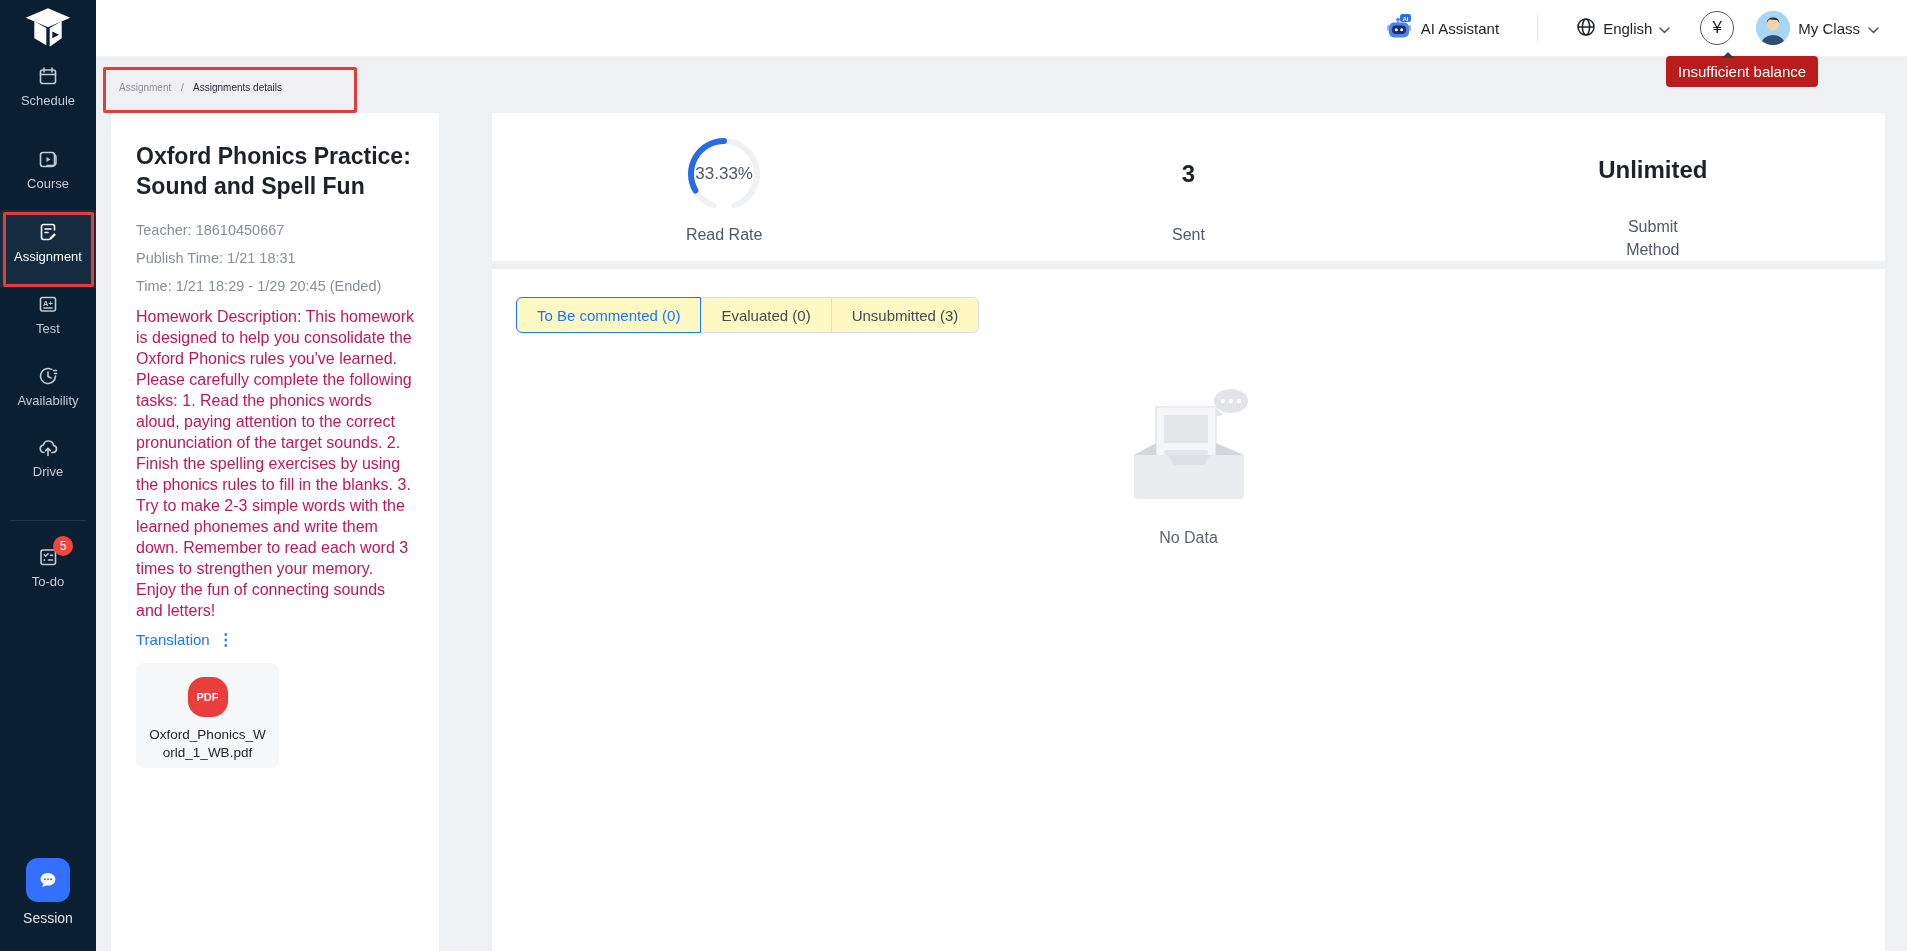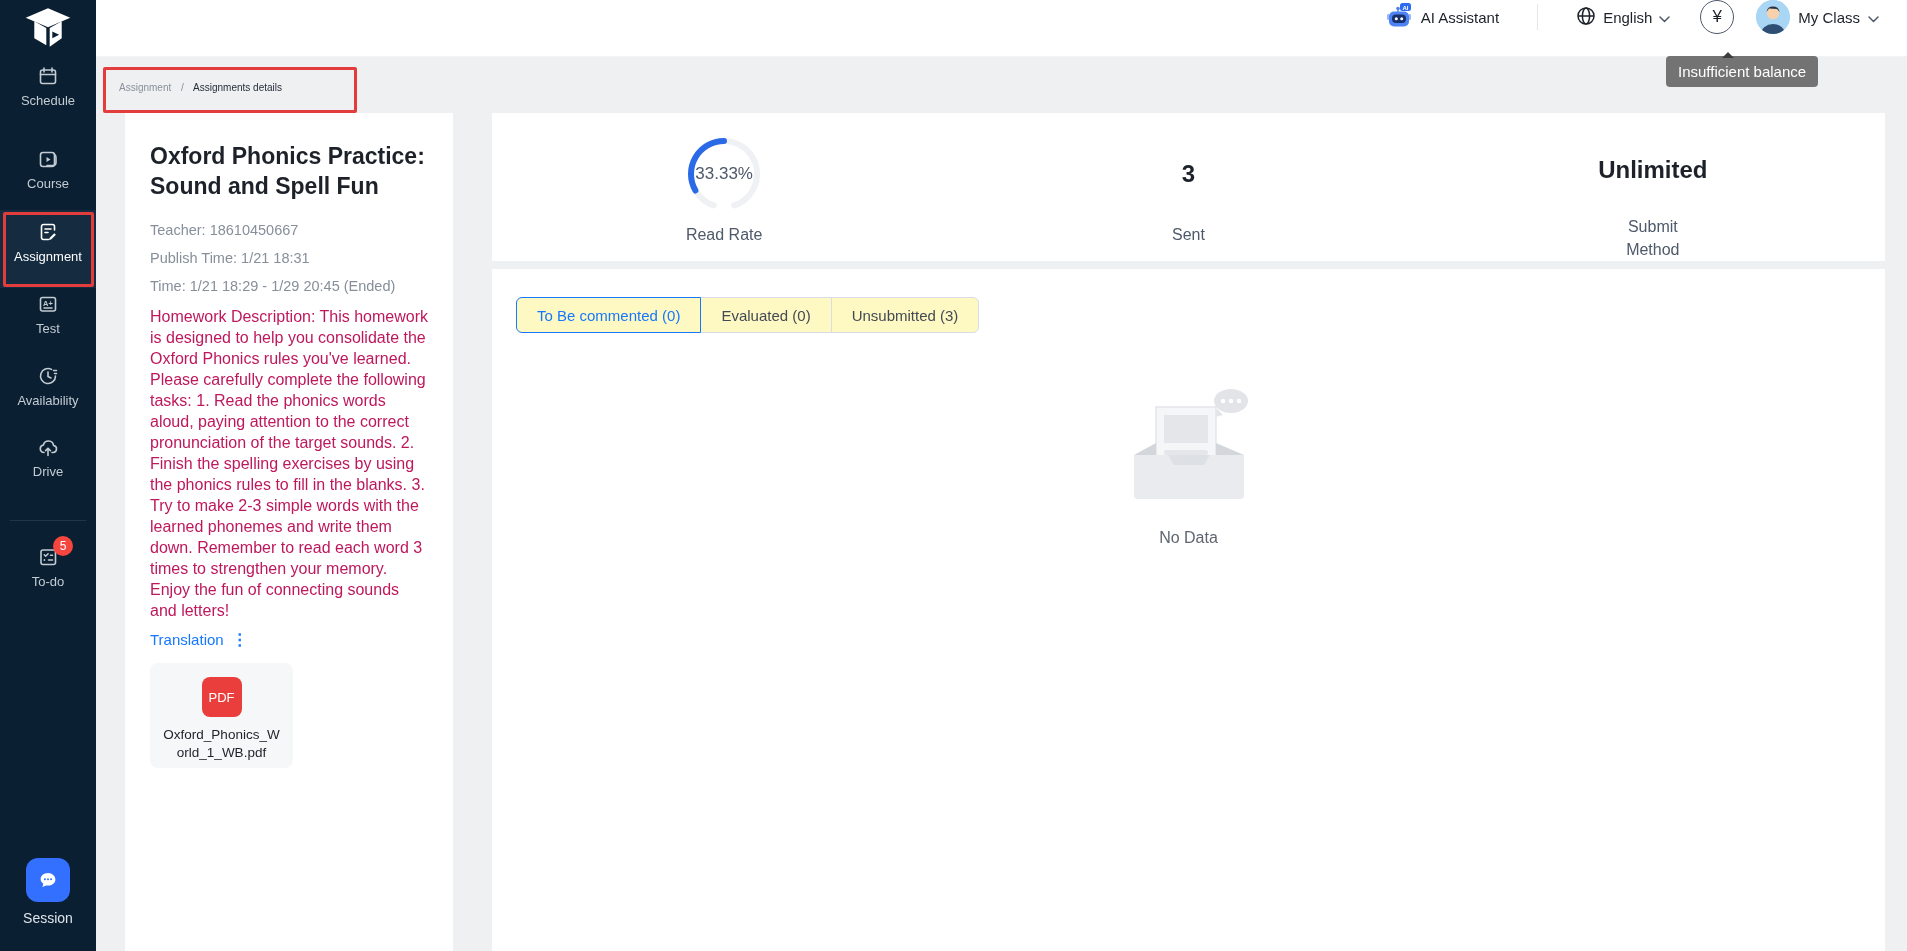--- a/index.html
+++ b/index.html
@@ -15,57 +15,57 @@
   .nav-item.active { color:#ffffff; }
   .active-bg { position:absolute; left:0; top:210px; width:96px; height:78px; background:#152c40; }
   .nav-icon-wrap { position:relative; width:24px; height:24px; display:flex; align-items:center; justify-content:center; }
   .nav-badge { position:absolute; top:-9px; right:-13px; min-width:20px; height:20px; border-radius:10px; background:#f5453f; color:#fff; font-size:12px; display:flex; align-items:center; justify-content:center; padding:0 5px; }
   .sidebar-divider { position:absolute; left:10px; right:10px; top:520px; height:1px; background:rgba(255,255,255,0.10); }
   .session-item { position:absolute; left:0; top:858px; width:96px; display:flex; flex-direction:column; align-items:center; gap:8px; cursor:pointer; }
   .session-icon { width:44px; height:44px; border-radius:12px; background:#3370ff; display:flex; align-items:center; justify-content:center; }
   .session-label { color:#dfe5ea; font-size:14px; }
 
   
-  .topbar { position:absolute; left:96px; top:0; width:1811px; height:57px; background:#ffffff; display:flex; align-items:flex-start; justify-content:flex-end; padding-right:28px; border-bottom:1px solid #f2f3f4; z-index:4; }
+  .topbar { position:absolute; left:96px; top:0; width:1811px; height:57px; background:#ffffff; display:flex; align-items:center; justify-content:flex-end; padding-right:28px; border-bottom:1px solid #f2f3f4; z-index:4; }
   .tb-group { display:flex; align-items:center; }
   .ai-assistant { display:flex; align-items:center; gap:8px; cursor:pointer; }
   .ai-assistant span { font-size:15px; color:#1d2129; }
   .tb-divider { width:1px; height:26px; background:#e5e6eb; margin:0 38px; }
   .lang { display:flex; align-items:center; gap:7px; cursor:pointer; margin-right:30px; }
   .lang span { font-size:15px; color:#1d2129; }
   .balance-btn { width:34px; height:34px; border:1.6px solid #4e5969; border-radius:50%; display:flex; align-items:center; justify-content:center; font-size:17px; color:#1d2129; cursor:pointer; margin-right:22px; }
   .account { display:flex; align-items:center; gap:8px; cursor:pointer; }
   .avatar { width:34px; height:34px; border-radius:50%; overflow:hidden; background:#a9d6f5; }
   .account span { font-size:15px; color:#1d2129; }
 
   
-  .tooltip { position:absolute; left:1666px; top:56px; background:#737373; color:#fff; font-size:15px; padding:7px 12px; border-radius:4px; z-index:6; white-space:nowrap; }
+  .tooltip { position:absolute; left:1666px; top:56px; background:#b91c1c; color:#fff; font-size:15px; padding:7px 12px; border-radius:4px; z-index:6; white-space:nowrap; }
   .tooltip::before { content:""; position:absolute; top:-10px; left:56px; border:6px solid transparent; border-bottom-color:#3d3d3d; }
 
   
   .breadcrumb { position:absolute; left:119px; top:82px; font-size:10px; z-index:2; }
   .bc-link { color:#8a919c; cursor:pointer; }
   .bc-sep { color:#8a919c; margin:0 7px; }
   .bc-current { color:#272e3b; }
 
   
   .annot { position:absolute; border:3px solid #e23c3c; border-radius:2px; z-index:9; pointer-events:none; }
   .annot-sidebar { left:3px; top:212px; width:91px; height:75px; }
   .annot-breadcrumb { left:103px; top:67px; width:254px; height:46px; }
 
   
-  .left-panel { position:absolute; left:125px; top:113px; width:328px; height:838px; background:#fff; padding:28px 25px; }
+  .left-panel { position:absolute; left:111px; top:113px; width:328px; height:838px; background:#fff; padding:28px 25px; }
   .a-title { font-size:23px; line-height:30px; font-weight:700; color:#1d2129; }
   .a-meta { margin-top:21px; }
   .a-meta div { font-size:14.5px; color:#868f9a; margin-bottom:12px; }
   .a-desc { margin-top:6px; font-size:16px; line-height:21px; color:#be185d; }
   .translation { margin-top:9px; display:flex; align-items:center; gap:8px; color:#1677ff; font-size:15px; cursor:pointer; }
   .translation .dots { font-size:16px; font-weight:700; letter-spacing:1px; }
   .pdf-card { margin-top:14px; width:143px; height:105px; background:#f6f7f8; border-radius:8px; display:flex; flex-direction:column; align-items:center; padding-top:14px; cursor:pointer; }
-  .pdf-badge { width:40px; height:40px; border-radius:8px; background:#ea3e3c; color:#fff; font-size:13px; font-weight:400; display:flex; align-items:center; justify-content:center; }
+  .pdf-badge { width:40px; height:40px; border-radius:16px; background:#ea3e3c; color:#fff; font-size:11px; font-weight:700; display:flex; align-items:center; justify-content:center; }
   .pdf-name { margin-top:9px; font-size:13.5px; line-height:18px; color:#1d2129; text-align:center; width:122px; word-break:break-all; }
 
   
   .stats-panel { position:absolute; left:492px; top:113px; width:1393px; height:148px; background:#fff; display:flex; }
   .stat-col { flex:1; display:flex; flex-direction:column; align-items:center; }
   .ring-wrap { position:relative; width:80px; height:80px; margin-top:21px; }
   .ring-value { position:absolute; inset:0; display:flex; align-items:center; justify-content:center; font-size:17px; color:#4e5969; }
   .big-value { height:80px; margin-top:21px; display:flex; align-items:center; justify-content:center; font-size:24px; font-weight:700; color:#1d2129; }
   .stat-label { margin-top:9px; max-width:96px; text-align:center; font-size:16px; line-height:23px; color:#4e5969; }
 

